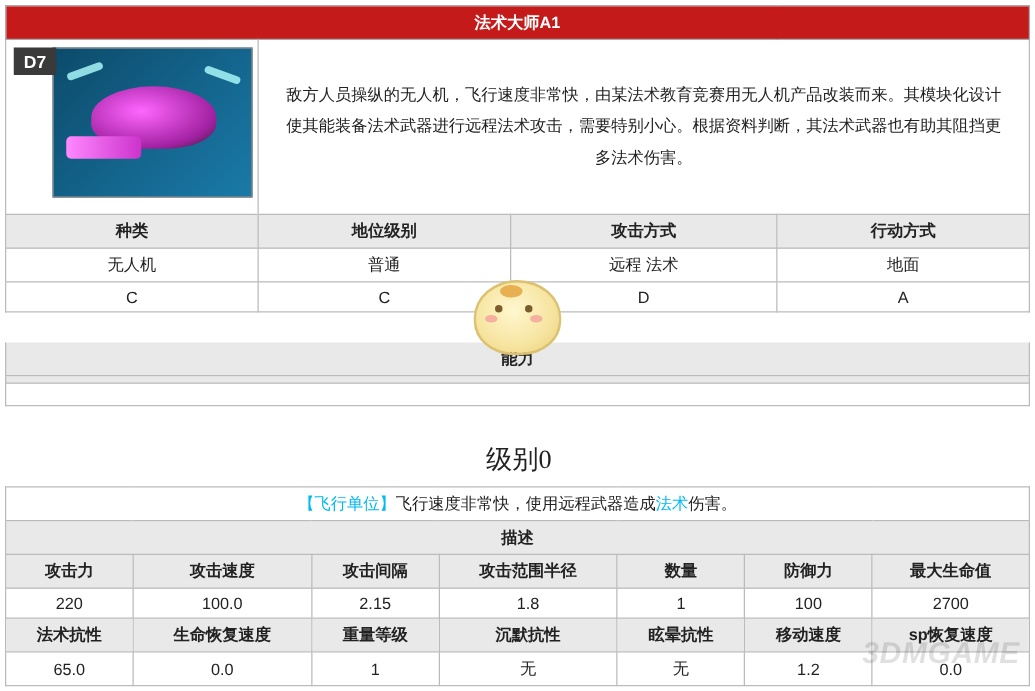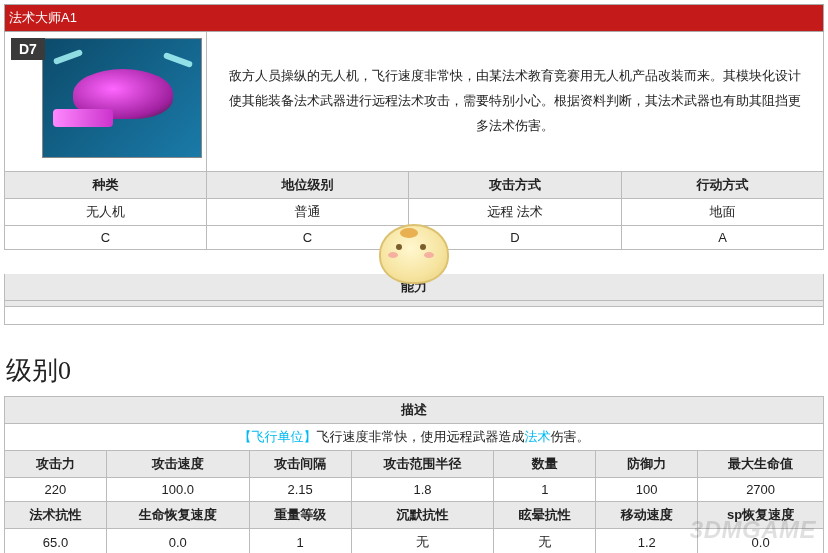--- a/index.html
+++ b/index.html
@@ -15,22 +15,22 @@
   table {
     border-collapse: collapse;
     width: 100%;
   }
   .outer {
     border: 1px solid #bbb;
   }
   .title-bar {
     background: #c41a1a;
     color: #fff;
-    font-weight: normal;
-    text-align: left;
+    font-weight: bold;
+    text-align: center;
     padding: 4px;
     border: 1px solid #aaa;
   }
   .bordered td, .bordered th {
     border: 1px solid #bbb;
     padding: 4px 4px;
     text-align: center;
   }
   .hdr {
     background: #e9e9e9;
@@ -108,23 +108,24 @@
     border:2px solid #dcc270;
     position:absolute; left:5px; top:10px;
   }
   .eye{position:absolute;width:6px;height:6px;background:#7b5d2c;border-radius:50%;}
   .eye.l{left:22px;top:30px;} .eye.r{left:46px;top:30px;}
   .spot{position:absolute;width:18px;height:10px;background:#e8b050;border-radius:50%;left:26px;top:14px;}
   .blush{position:absolute;width:10px;height:6px;background:#f5b0a0;border-radius:50%;}
   .blush.l{left:14px;top:38px;} .blush.r{left:50px;top:38px;}
 
   .level-hd {
-    font-size: 26px;
+    font-size: 21px;
     font-family: "Times New Roman", serif;
     margin: 28px 0 8px 2px;
+    text-align: center;
   }
   .statbl td, .statbl th {
     border: 1px solid #bbb;
     padding: 4px 6px;
     text-align: center;
   }
   .skyblue { color: #00baf3; }
   .watermark {
     position: absolute;
     right: 8px;
@@ -191,26 +192,26 @@
   <span>能力</span>
 </div>
 <div style="border:1px solid #bbb;border-top:none;height:6px;background:#e9e9e9;"></div>
 <div style="border:1px solid #bbb;border-top:none;height:18px;"></div>
 
 <div class="level-hd">级别0</div>
 
 <table class="statbl" style="position:relative;">
   <tbody>
         <tr>
-          <td colspan="7" class="hdr">描述</td>
-        </tr>
-  <tr>
           <td colspan="7">
     <span class="skyblue">【飞行单位】</span><span>飞行速度非常快，使用远程武器造成</span><span class="skyblue">法术</span><span>伤害。</span>
   </td>
+        </tr>
+  <tr>
+          <td colspan="7" class="hdr">描述</td>
         </tr>
   <tr>
     <td class="hdr">攻击力</td>
     <td class="hdr">攻击速度</td>
     <td class="hdr">攻击间隔</td>
     <td class="hdr">攻击范围半径</td>
     <td class="hdr">数量</td>
     <td class="hdr">防御力</td>
     <td class="hdr">最大生命值</td>
   </tr>

